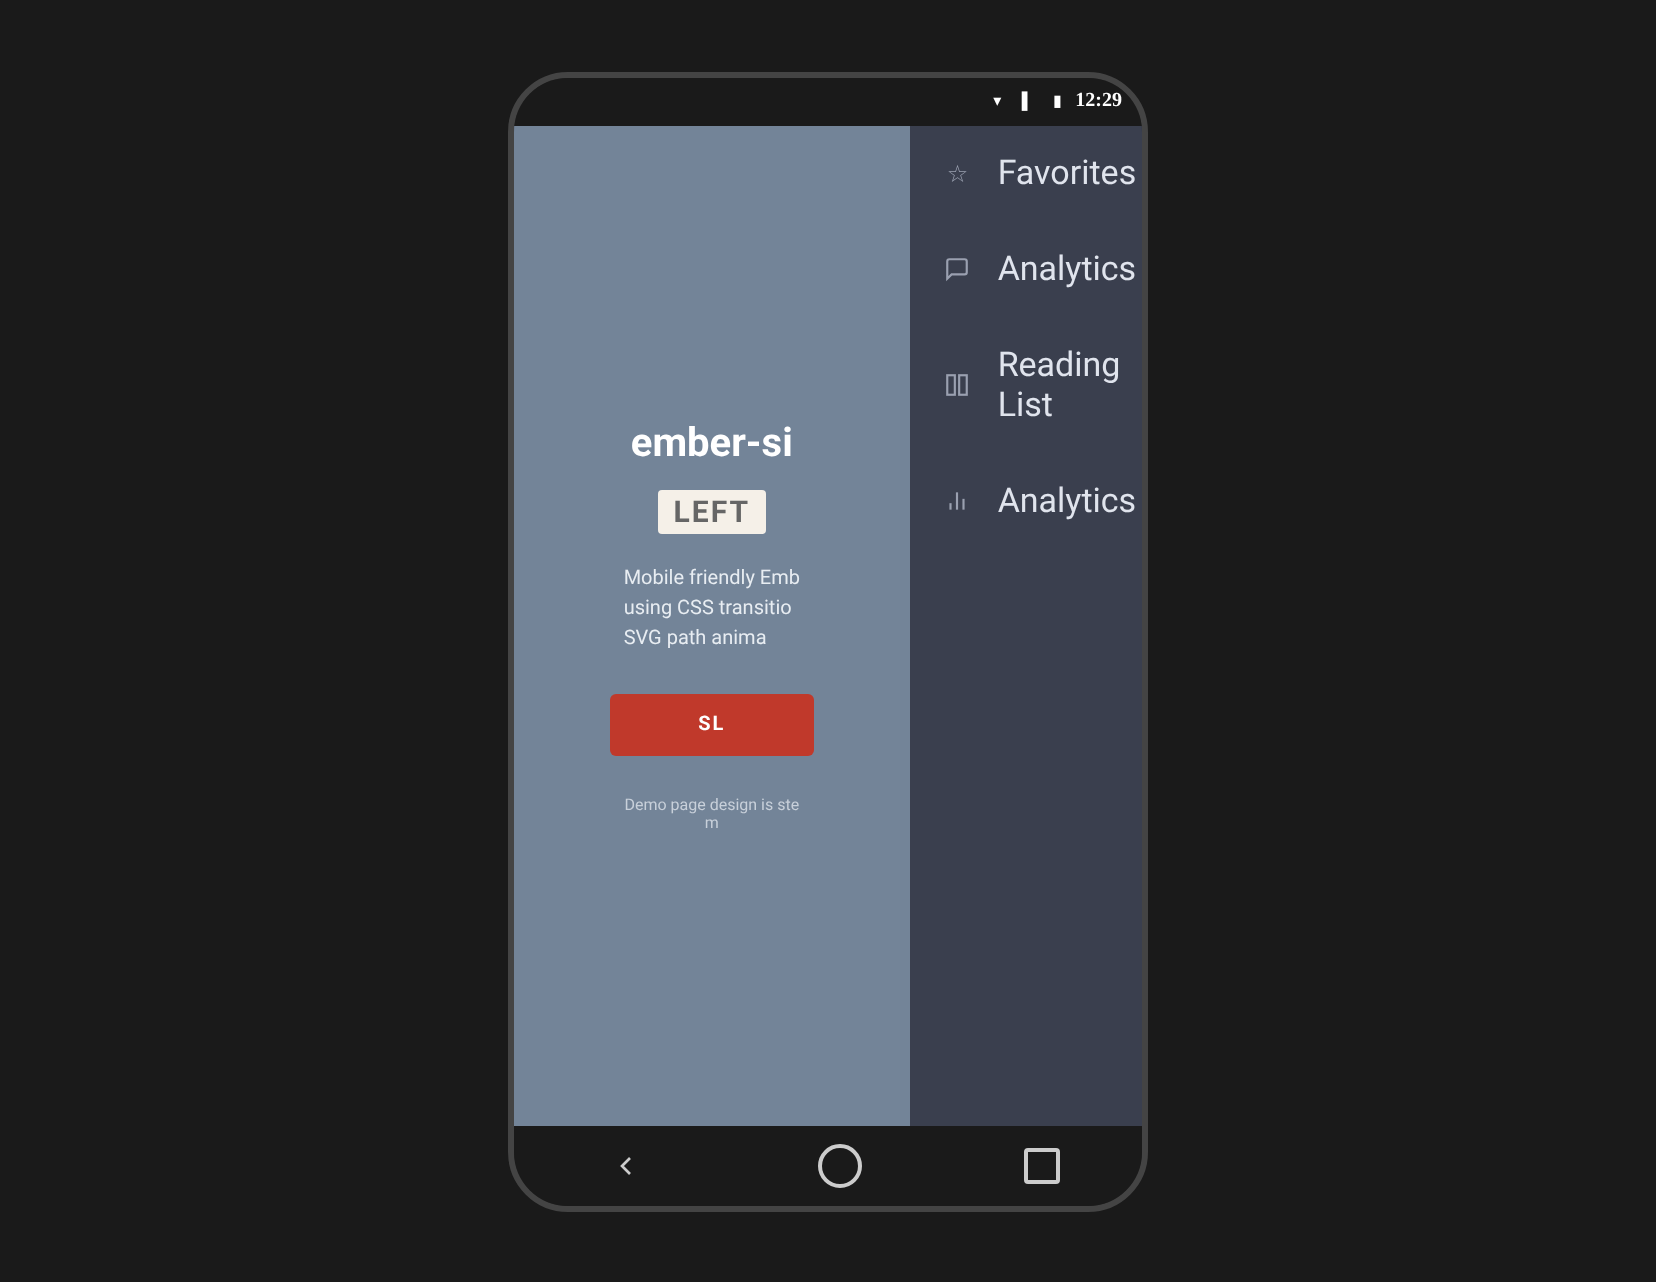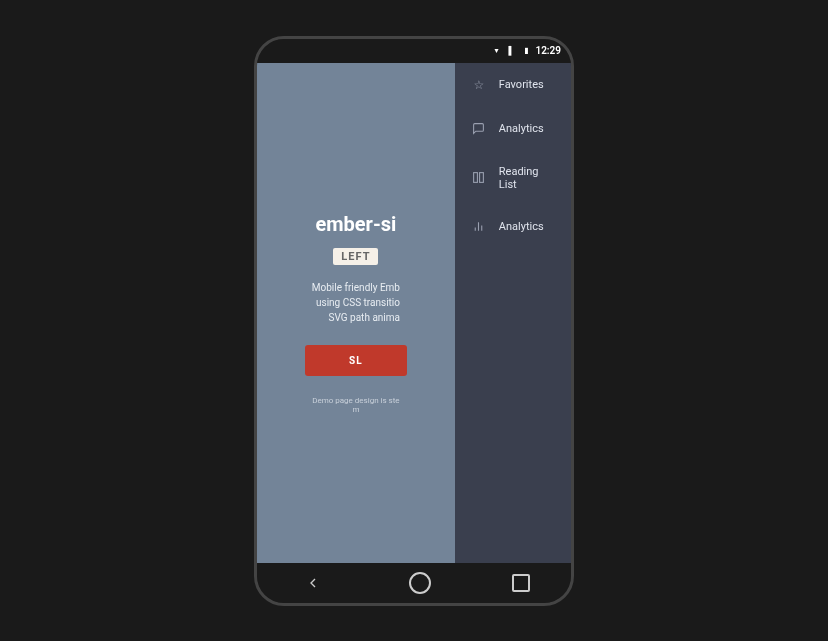--- a/index.html
+++ b/index.html
@@ -37,20 +37,21 @@
     }
     .status-bar-icons {
       display: flex;
       align-items: center;
       gap: 3px;
     }
     .status-time {
       font-size: 10px;
       color: #fff;
       font-weight: 600;
+      font-family: Liberation Serif, serif;
     }
     .status-icon {
       width: 12px;
       height: 10px;
       display: inline-flex;
       align-items: center;
       justify-content: center;
       color: white;
       font-size: 8px;
     }
@@ -87,33 +88,33 @@
       font-weight: 700;
       color: #fff;
       margin-bottom: 12px;
       text-align: left;
       position: relative;
       z-index: 1;
     }
     .left-badge {
       background: #f5f0e8;
       color: #666;
-      font-size: 11px;
+      font-size: 15px;
       font-weight: 700;
       padding: 2px 8px;
       border-radius: 2px;
       letter-spacing: 1px;
       margin-bottom: 15px;
       position: relative;
       z-index: 1;
     }
     .app-description {
       font-size: 10px;
       color: #e8edf2;
-      text-align: right;
+      text-align: left;
       line-height: 1.5;
       margin-bottom: 20px;
       position: relative;
       z-index: 1;
     }
     .app-button {
       background: #c0392b;
       color: #fff;
       font-size: 10px;
       font-weight: 700;
@@ -153,21 +154,21 @@
       width: 16px;
       height: 16px;
       display: flex;
       align-items: center;
       justify-content: center;
       color: #9aa0b0;
       font-size: 13px;
       flex-shrink: 0;
     }
     .menu-label {
-      font-size: 11px;
+      font-size: 17px;
       color: #e0e4ed;
       font-weight: 400;
     }
 
     
     .nav-bar {
       width: 100%;
       height: 40px;
       background: #1a1a1a;
       display: flex;

